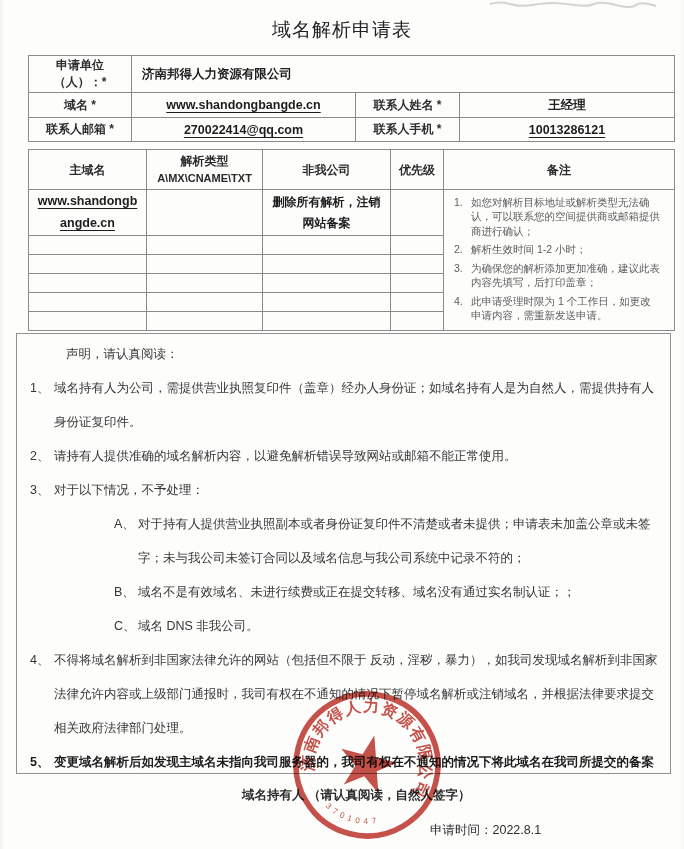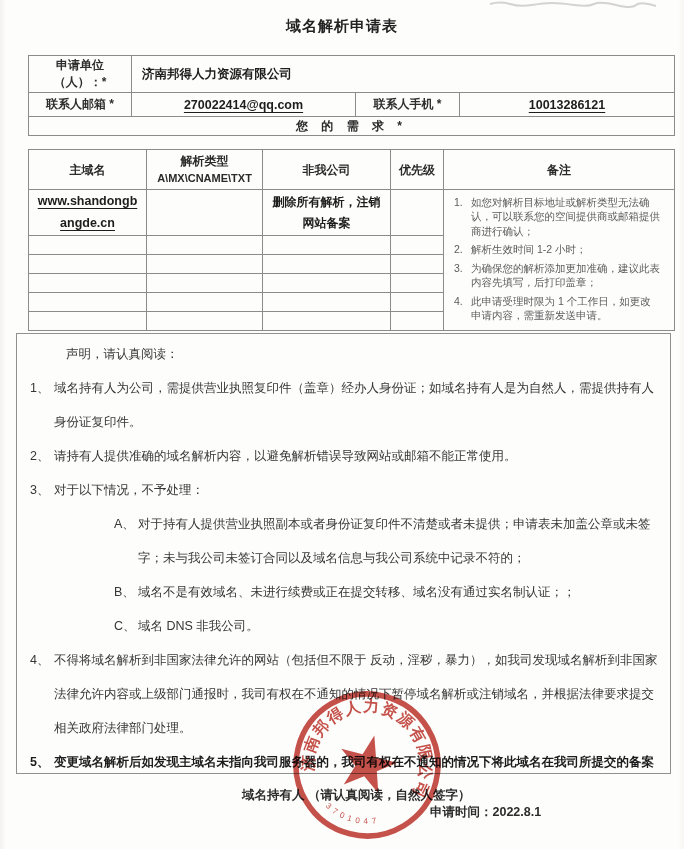--- a/index.html
+++ b/index.html
@@ -7,21 +7,21 @@
   body {
     font-family:"Liberation Sans","DejaVu Sans",sans-serif;
     background:#fdfdfc; color:#3b3b3b; overflow:hidden; position:relative;
   }
   .page { position:absolute; inset:0; background:linear-gradient(90deg,#f3f2f0 0px,#fdfdfc 6px,#fdfdfc 678px,#f7f6f4 684px); }
 
   
   .scribble { position:absolute; top:0; left:488px; width:180px; height:10px; }
 
   .doc-title { position:absolute; top:17px; left:0; width:100%; text-align:center;
-    font-size:15px; font-weight:bold; color:#232323; letter-spacing:1px; }
+    font-size:19px; font-weight:normal; color:#232323; letter-spacing:1px; }
 
   table { border-collapse:collapse; table-layout:fixed; }
   td { border:1px solid #8b8b8b; font-size:12px; text-align:center; vertical-align:middle;
        overflow:hidden; padding:1px 7px; }
 
   .tbl-top { position:absolute; top:55px; left:28px; width:646px; }
   .tbl-grid { position:absolute; top:149px; left:28px; width:646px; }
 
   .lbl { font-weight:bold; color:#2e2e2e; }
   .val { font-weight:bold; color:#1d1d1d; font-size:12.5px; }
@@ -46,21 +46,21 @@
   .dline .dnum { flex:0 0 24px; }
   .dline .dtext { flex:1; }
   .d-heading { padding-left:36px; }
   .d-sub { margin-left:84px; }
   .d-bold { font-weight:bold; color:#1c1c1c; }
 
   .holder-line { position:absolute; top:787px; left:242px; font-size:12.5px; font-weight:bold; color:#2c2c2c; }
   .signer-line { position:absolute; top:822px; left:242px; font-size:12.5px; font-weight:bold; color:#2c2c2c; }
   .redaction { display:inline-block; width:82px; height:18px; margin-left:12px; vertical-align:-4px;
     background:#edb4b8; filter:blur(1.3px); border-radius:1px; }
-  .time-line { position:absolute; top:804px; left:430px; font-size:12.5px; font-weight:bold; color:#2c2c2c; }
+  .time-line { position:absolute; top:822px; left:430px; font-size:12.5px; font-weight:normal; color:#2c2c2c; }
 
   .seal { position:absolute; top:688px; left:290px; width:154px; height:154px;
     mix-blend-mode:multiply; opacity:.88; }
 </style>
 </head>
 <body>
 
 <div class="page">
 
   <svg class="scribble" viewBox="0 0 180 10">
@@ -74,28 +74,31 @@
         <col style="width:103px">
         <col style="width:224px">
         <col style="width:104px">
         <col style="width:215px">
       </colgroup>
     <tbody>
         <tr style="height:26px">
       <td class="lbl">申请单位（人）：*</td>
       <td class="val" colspan="3" style="text-align:left;padding-left:10px">济南邦得人力资源有限公司</td>
     </tr>
+    <tr style="height:25px">
+      <td class="lbl">域名 *</td>
+      <td><span class="val u">www.shandongbangde.cn</span></td>
+      <td class="lbl">联系人姓名 *</td>
+      <td class="val">王经理</td>
+    </tr>
     <tr style="height:24px">
       <td class="lbl">联系人邮箱 *</td>
       <td><span class="val u">270022414@qq.com</span></td>
       <td class="lbl">联系人手机 *</td>
       <td><span class="val u">10013286121</span></td>
-    </tr>
-    <tr class="needs-row">
-      <td colspan="4">您 的 需 求 *</td>
     </tr>
   </tbody>
     </table>
 
   <table class="tbl-grid">
     <colgroup>
         <col style="width:118px">
         <col style="width:116px">
         <col style="width:128px">
         <col style="width:53px">

